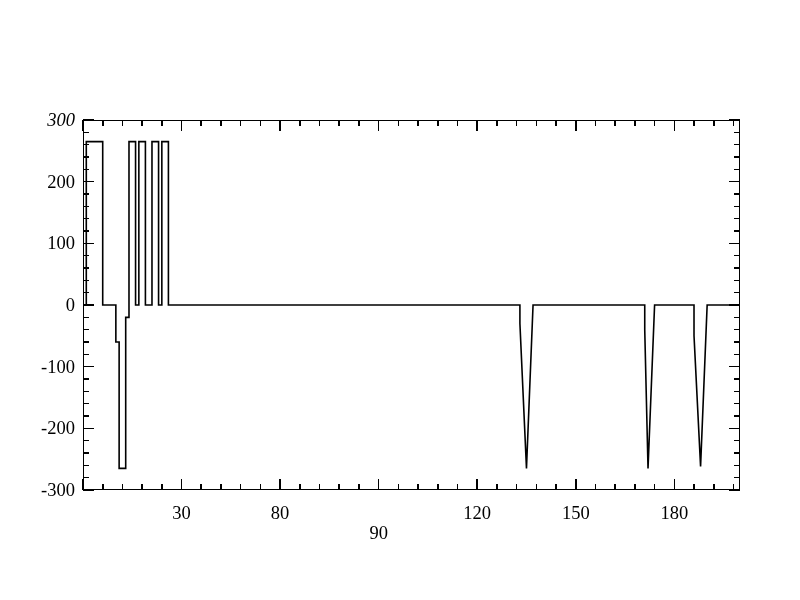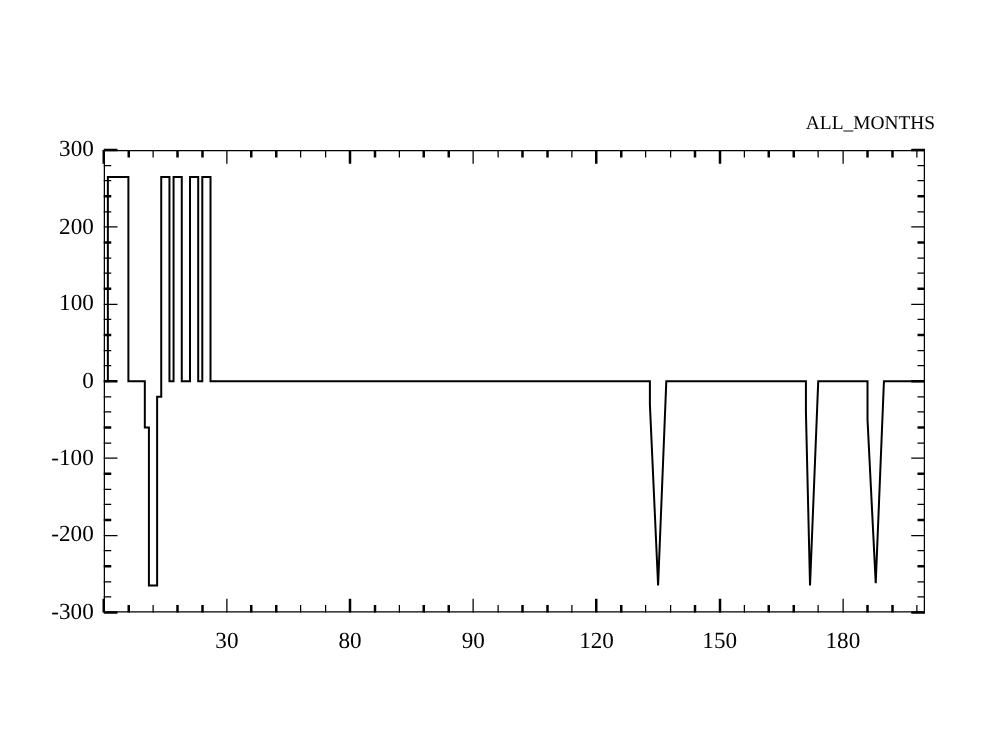--- a/index.html
+++ b/index.html
@@ -107,21 +107,20 @@
     line-height: 22px;
     white-space: nowrap;
   }
 </style>
 </head>
 <body>
 
 <div id="figure">
 
 
-  <div class="subtitle" id="subtitle-months">ALL_MONTHS</div>
 
   <div id="plot-area">
     <svg id="data-svg" viewBox="0 0 657 370" preserveAspectRatio="none">
       <polyline id="data-polyline" fill="none" stroke="#000000" stroke-width="1.6" vector-effect="non-scaling-stroke" points="0.00,185.00 3.29,185.00 3.29,21.58 6.57,21.58 6.57,21.58 19.71,21.58 19.71,185.00 23.00,185.00 23.00,185.00 32.85,185.00 32.85,222.00 36.13,222.00 36.13,348.42 42.70,348.42 42.70,197.33 45.99,197.33 45.99,21.58 49.27,21.58 49.27,21.58 52.56,21.58 52.56,185.00 55.85,185.00 55.85,21.58 59.13,21.58 59.13,21.58 62.41,21.58 62.41,185.00 65.70,185.00 65.70,185.00 68.98,185.00 68.98,21.58 72.27,21.58 72.27,21.58 75.56,21.58 75.56,185.00 78.84,185.00 78.84,21.58 82.13,21.58 82.13,21.58 85.41,21.58 85.41,185.00 88.70,185.00 88.70,185.00 91.98,185.00 91.98,185.00 95.26,185.00 95.26,185.00 98.55,185.00 98.55,185.00 436.91,185.00 436.91,203.50 443.48,348.42 443.48,348.42 450.05,185.00 450.05,185.00 561.74,185.00 561.74,209.67 565.02,348.42 565.02,348.42 571.59,185.00 571.59,185.00 611.01,185.00 611.01,215.83 617.58,346.57 617.58,346.57 624.15,185.00 624.15,185.00 657.00,185.00"></polyline>
     </svg>
     <div id="plot-frame"></div>
     <div id="tick-layer">
         <div class="tick tick-y" style="top: -0.8px;"></div>
         <div class="tick tick-y-right" style="top: -0.8px;"></div>
         <div class="tick tick-y" style="top: 60.8667px;"></div>
@@ -249,29 +248,29 @@
         <div class="tick tick-x minor" style="left: 610.21px;"></div>
         <div class="tick tick-x-top minor" style="left: 610.21px;"></div>
         <div class="tick tick-x minor" style="left: 629.92px;"></div>
         <div class="tick tick-x-top minor" style="left: 629.92px;"></div>
         <div class="tick tick-x minor" style="left: 649.63px;"></div>
         <div class="tick tick-x-top minor" style="left: 649.63px;"></div>
       </div>
   </div>
 
   <div id="label-layer">
-      <div class="ytick-label" style="left: 5px; top: 111px;">300</div>
+      <div class="ytick-label" style="left: 5px; top: 111px; font-style: italic;">300</div>
       <div class="ytick-label" style="left: 5px; top: 172.667px;">200</div>
       <div class="ytick-label" style="left: 5px; top: 234.333px;">100</div>
       <div class="ytick-label" style="left: 5px; top: 296px;">0</div>
       <div class="ytick-label" style="left: 5px; top: 357.667px;">-100</div>
       <div class="ytick-label" style="left: 5px; top: 419.333px;">-200</div>
       <div class="ytick-label" style="left: 5px; top: 481px;">-300</div>
       <div class="xtick-label" style="left: 146.55px; top: 504px;">30</div>
       <div class="xtick-label" style="left: 245.1px; top: 504px;">80</div>
-      <div class="xtick-label" style="left: 343.65px; top: 504px;">90</div>
+      <div class="xtick-label" style="left: 343.65px; top: 524px;">90</div>
       <div class="xtick-label" style="left: 442.2px; top: 504px;">120</div>
       <div class="xtick-label" style="left: 540.75px; top: 504px;">150</div>
       <div class="xtick-label" style="left: 639.3px; top: 504px;">180</div>
     </div>
 
 
 </div>
 
 </body></html>

